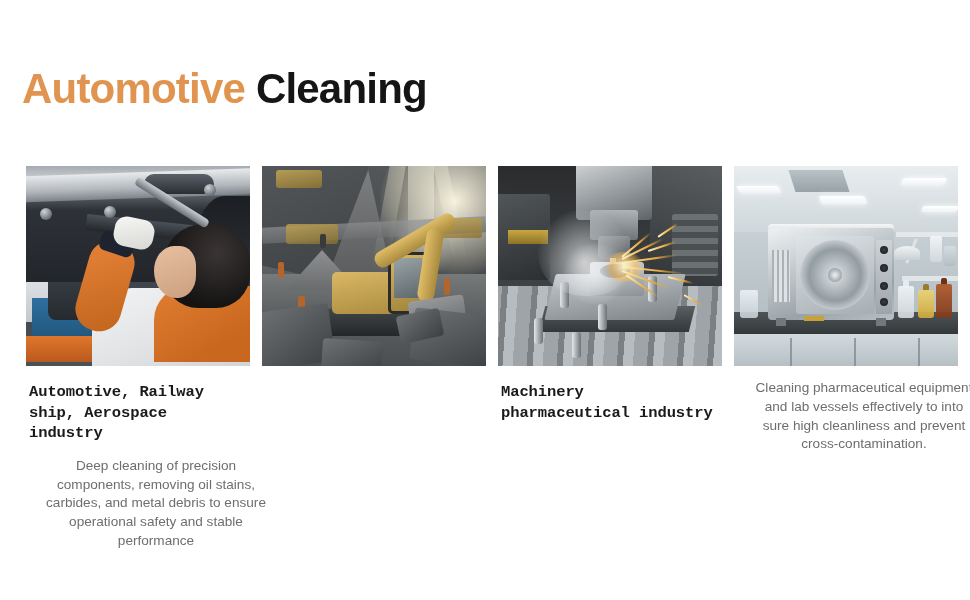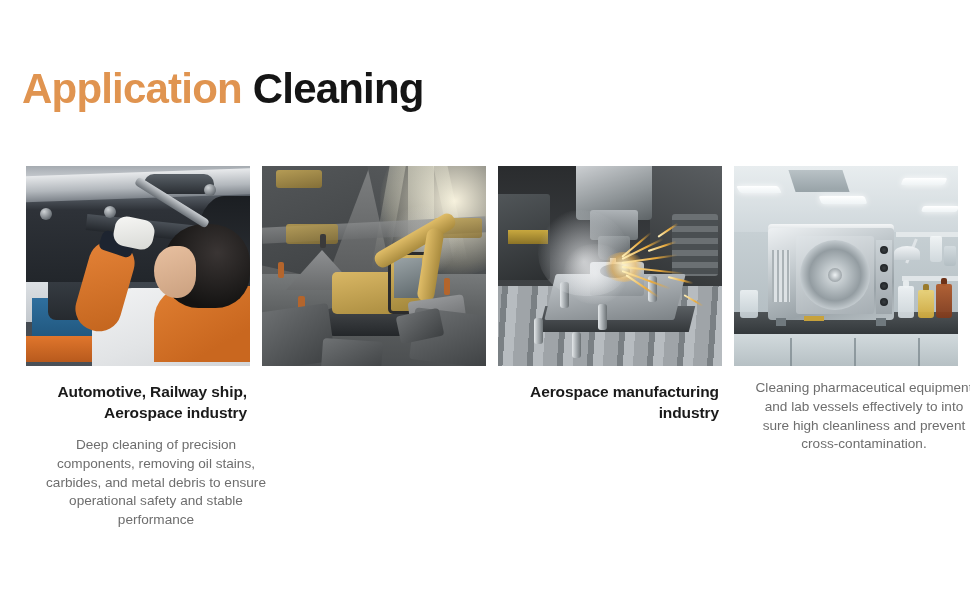--- a/index.html
+++ b/index.html
@@ -52,24 +52,25 @@
     position: relative;
     background: #555;
   }
   .thumb > * { position: absolute; }
 
   .card-title {
     margin-top: 16px;
     font-size: 15.5px;
     font-weight: bold;
     color: #1a1a1a;
-    text-align: right;
+    text-align: left;
     line-height: 1.33;
     letter-spacing: -0.1px;
     width: 218px;
+    font-family: Liberation Mono, monospace;
   }
   .card-desc {
     margin-top: 13px;
     font-size: 13.6px;
     color: #6e6e6e;
     text-align: center;
     line-height: 1.38;
     width: 222px;
     margin-left: 36px;
   }
@@ -456,21 +457,21 @@
     background: linear-gradient(180deg,rgba(244,247,248,.9),rgba(210,218,222,.9)); }
   .t4 .bt5 { left: 6px; top: 124px; width: 18px; height: 28px;
     background: linear-gradient(180deg,rgba(236,241,243,.9),rgba(198,208,213,.9)); }
   .t4 .bt6 { left: 210px; top: 80px; width: 12px; height: 20px;
     background: linear-gradient(180deg,rgba(214,222,226,.9),rgba(178,189,194,.9)); }
 </style>
 </head>
 <body>
 
 <h1 class="page-title">
-  <span class="accent">Application</span>
+  <span class="accent">Automotive</span>
   <span class="plain">Cleaning</span>
 </h1>
 
 <div class="cards">
 
   <div class="card">
     <div class="thumb t1">
       <div class="bg-white"></div>
       <div class="bg-blue"></div>
       <div class="bg-tire"></div>
@@ -557,21 +558,21 @@
       <div class="spark s2"></div>
       <div class="spark s3"></div>
       <div class="spark s4"></div>
       <div class="spark s5"></div>
       <div class="spark s6"></div>
       <div class="spark s7"></div>
       <div class="spark s8"></div>
       <div class="spark s9"></div>
       <div class="spark s10"></div>
     </div>
-    <div class="card-title">Aerospace manufacturing industry</div>
+    <div class="card-title">Machinery pharmaceutical industry</div>
   </div>
 
   <div class="card">
     <div class="thumb t4">
       <div class="wall"></div>
       <div class="ceiling"></div>
       <div class="vent"></div>
       <div class="cl cl1"></div>
       <div class="cl cl2"></div>
       <div class="cl cl3"></div>

